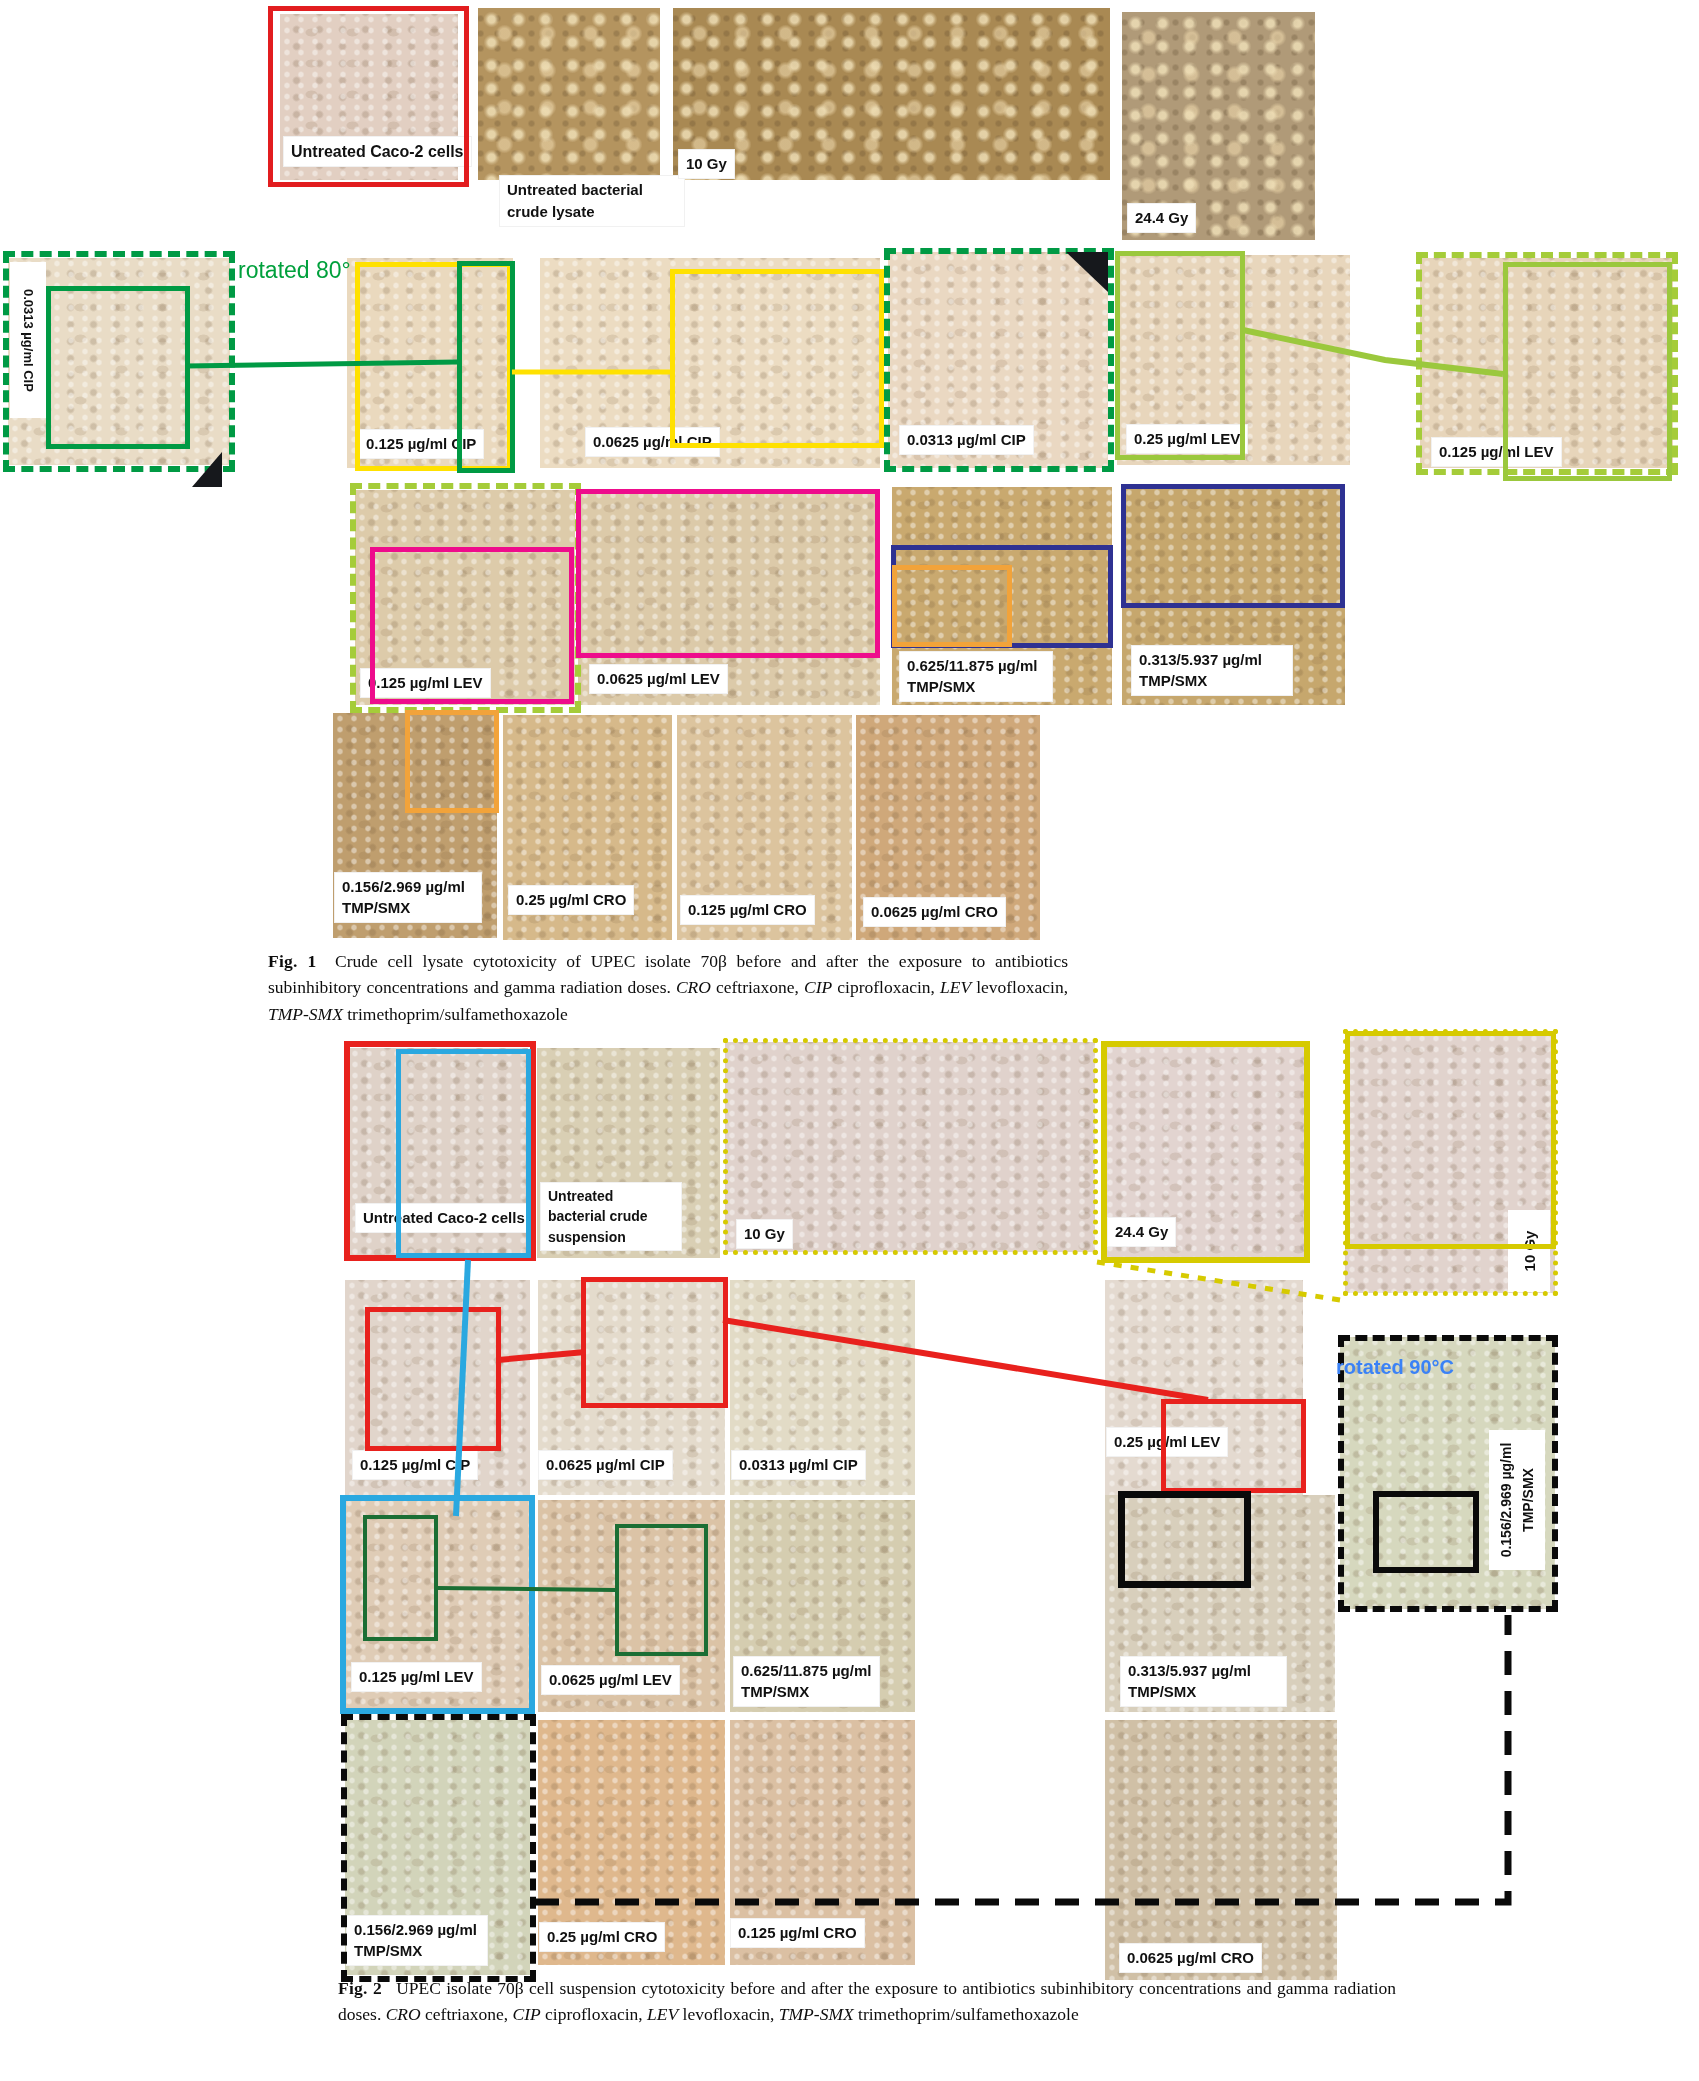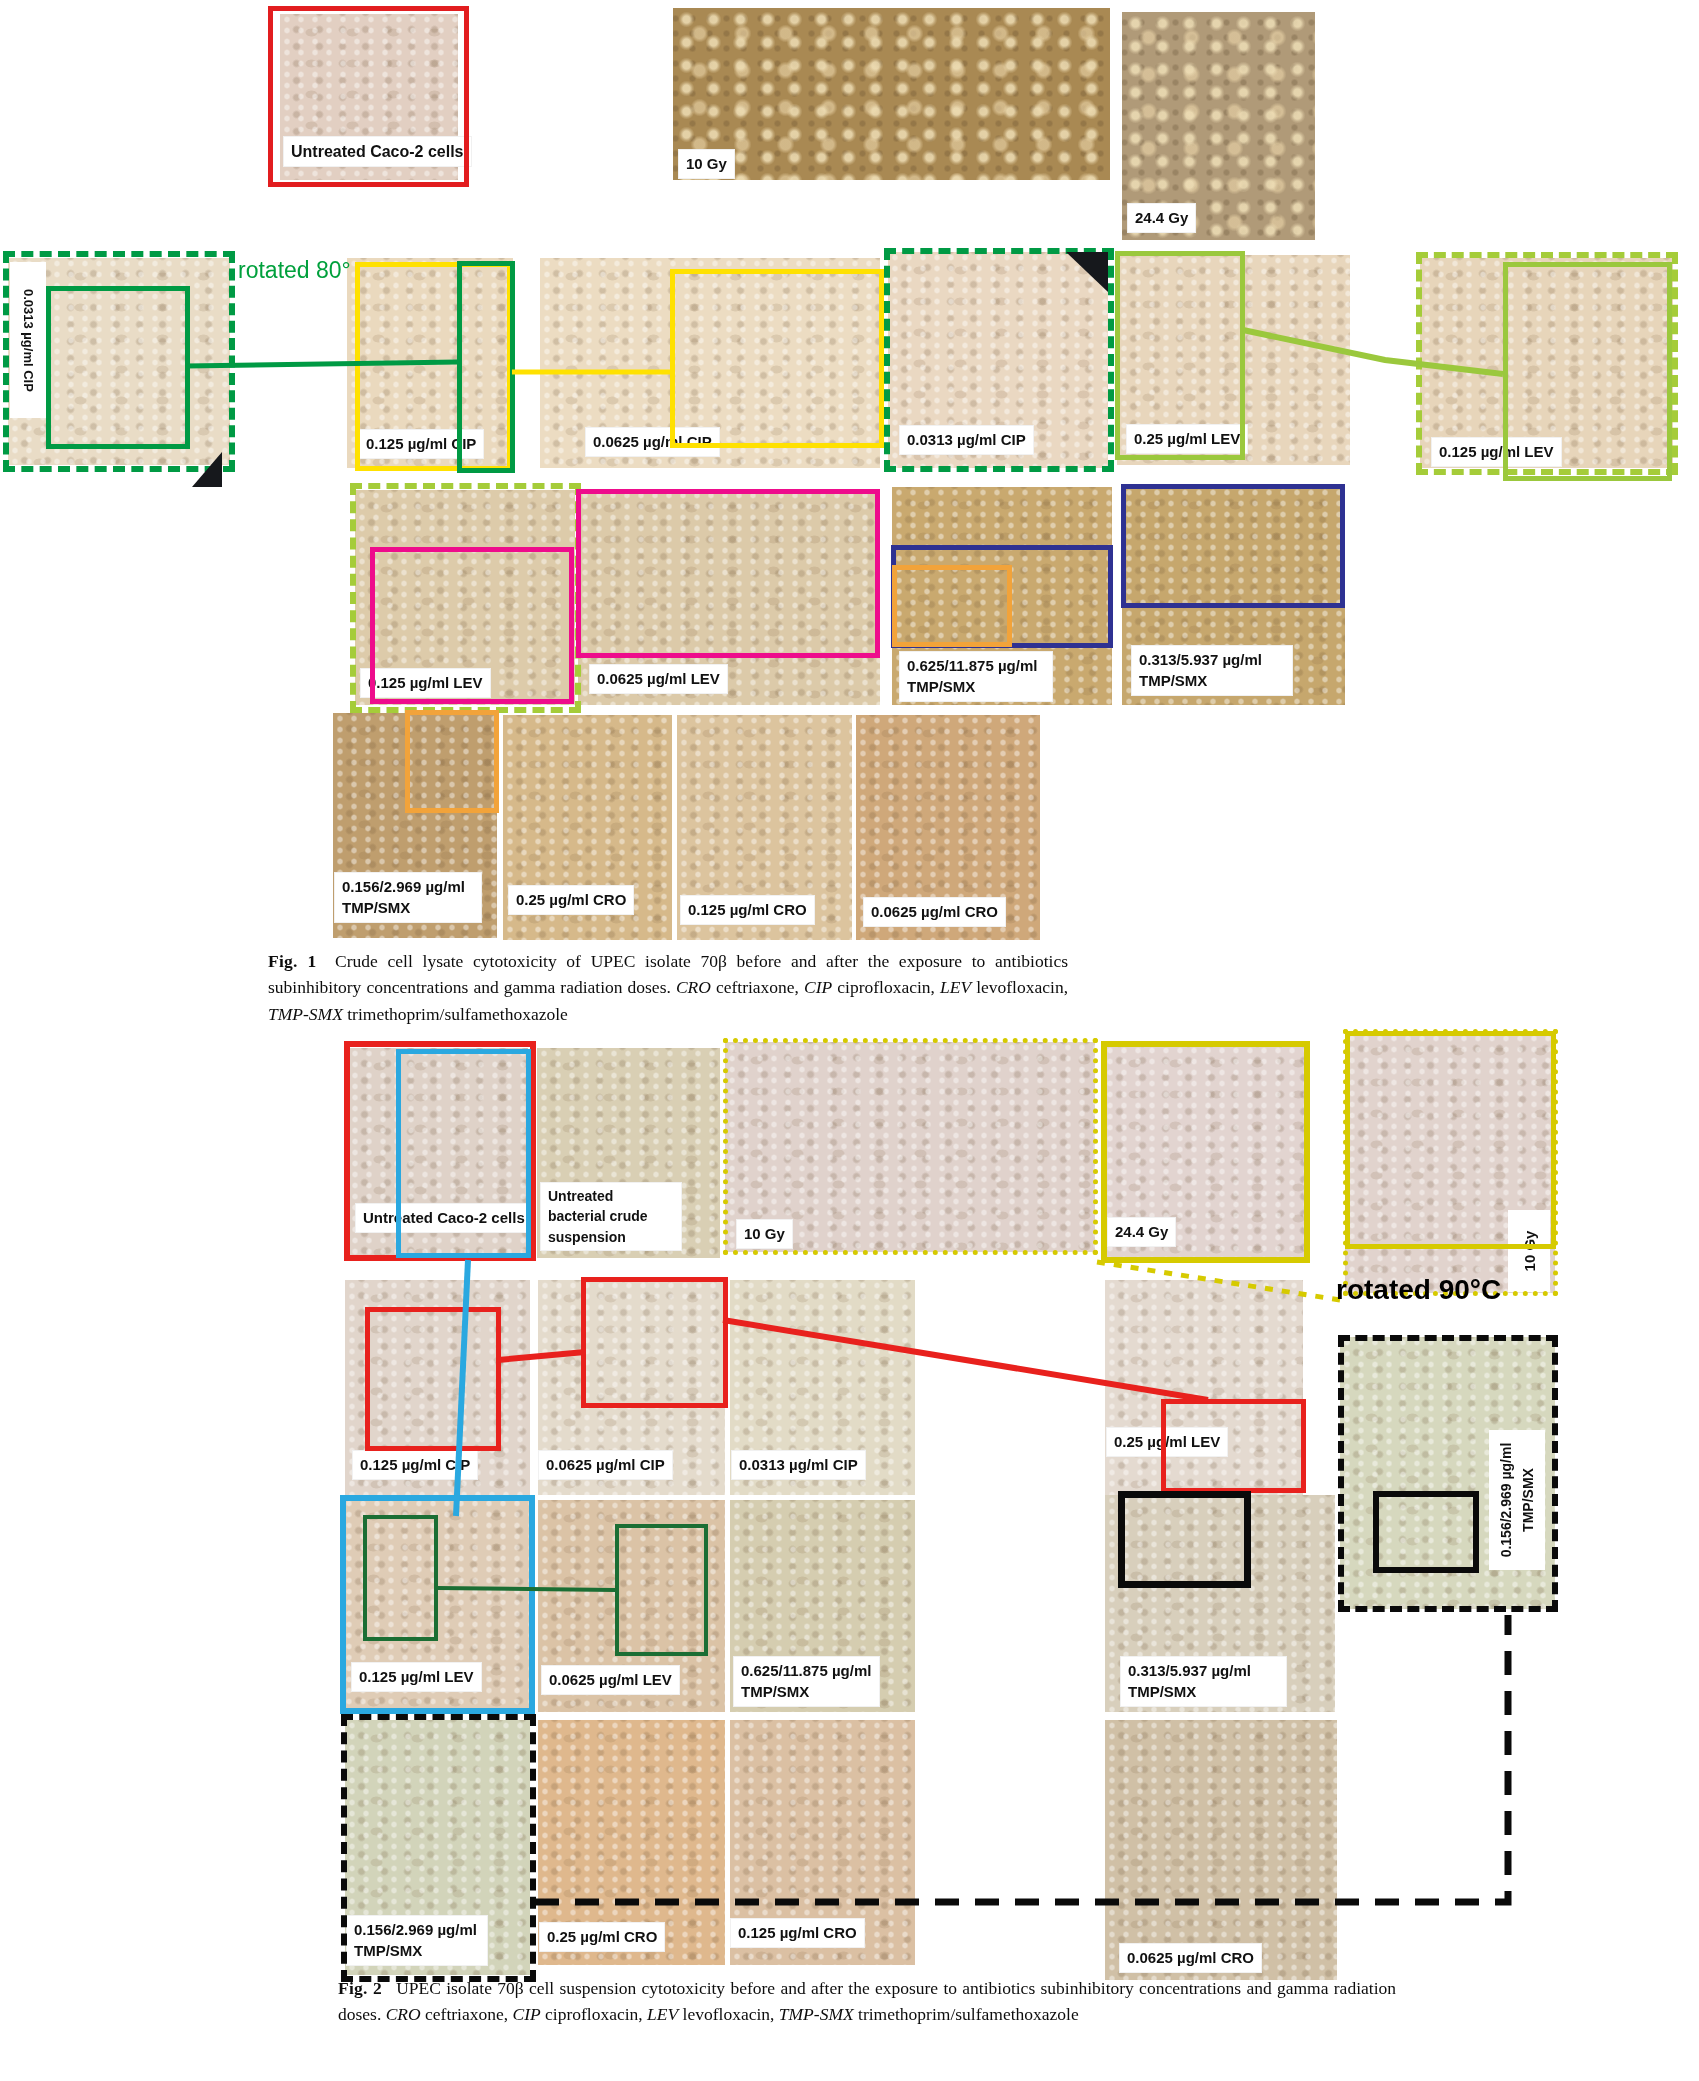--- a/index.html
+++ b/index.html
@@ -34,20 +34,23 @@
 <body>
 
 <div class="page">
 
   <div class="ph" style="left:8px;top:258px;width:222px;height:207px;--bg:#e9dcc6">
     <div class="vstrip vcw" style="left:2px;top:4px;width:36px;height:156px;font-size:13px">0.0313 µg/ml CIP</div>
   </div>
   <div class="ph" style="left:280px;top:14px;width:178px;height:166px;--bg:#e2cfc2">
     <div class="lbl" style="left:4px;bottom:14px;font-size:16px">Untreated Caco-2 cells</div>
   </div>
+  <div class="ph blob" style="left:478px;top:8px;width:182px;height:172px;--bg:#b4945f">
+    <div class="lbl w2" style="left:22px;top:168px;width:184px;font-size:15px">Untreated bacterial crude lysate</div>
+  </div>
   <div class="ph blob" style="left:673px;top:8px;width:437px;height:172px;--bg:#a98953">
     <div class="lbl" style="left:6px;bottom:2px">10 Gy</div>
   </div>
   <div class="ph blob" style="left:1122px;top:12px;width:193px;height:228px;--bg:#b09a78">
     <div class="lbl" style="left:6px;bottom:8px">24.4 Gy</div>
   </div>
 
   <div class="ph" style="left:347px;top:258px;width:166px;height:210px;--bg:#ead9be">
     <div class="lbl" style="left:12px;bottom:10px">0.125 µg/ml CIP</div>
   </div>
@@ -178,21 +181,21 @@
   <div class="box" style="left:581px;top:1277px;width:147px;height:131px;border:5px solid #e8211d"></div>
   <div class="box" style="left:1161px;top:1399px;width:145px;height:94px;border:5px solid #e8211d"></div>
   <div class="box" style="left:1338px;top:1335px;width:220px;height:277px;border:6px dashed #0a0a0a"></div>
   <div class="box" style="left:1373px;top:1491px;width:106px;height:82px;border:6px solid #0a0a0a"></div>
   <div class="box" style="left:340px;top:1495px;width:195px;height:219px;border:6px solid #2aa8e0"></div>
   <div class="box" style="left:363px;top:1515px;width:75px;height:126px;border:4px solid #1b6e34"></div>
   <div class="box" style="left:615px;top:1524px;width:93px;height:132px;border:4px solid #1b6e34"></div>
   <div class="box" style="left:1118px;top:1491px;width:133px;height:97px;border:7px solid #0a0a0a"></div>
   <div class="box" style="left:341px;top:1714px;width:195px;height:268px;border:6px dashed #0a0a0a"></div>
 
-  <div class="note" style="left:1336px;top:1274px;color:#000000;font-size:28px">rotated 90°C</div>
+  <div class="note" style="left:1336px;top:1356px;color:#3b82f6;font-size:20px">rotated 90°C</div>
 
   <svg class="lines" width="1699" height="2081" viewBox="0 0 1699 2081">
     <line x1="186" y1="366" x2="458" y2="362" stroke="#009a44" stroke-width="5"></line>
     <line x1="512" y1="372" x2="672" y2="372" stroke="#ffe100" stroke-width="5"></line>
     <polyline points="1243,330 1385,360 1503,374" fill="none" stroke="#9bc83d" stroke-width="6"></polyline>
     <polygon points="192,487 222,452 222,487" fill="#16181c"></polygon>
     <polygon points="1066,252 1108,252 1108,292" fill="#16181c"></polygon>
     <line x1="468" y1="1260" x2="456" y2="1516" stroke="#2aa8e0" stroke-width="6"></line>
     <line x1="498" y1="1360" x2="585" y2="1352" stroke="#e8211d" stroke-width="6"></line>
     <line x1="723" y1="1320" x2="1208" y2="1400" stroke="#e8211d" stroke-width="6"></line>

